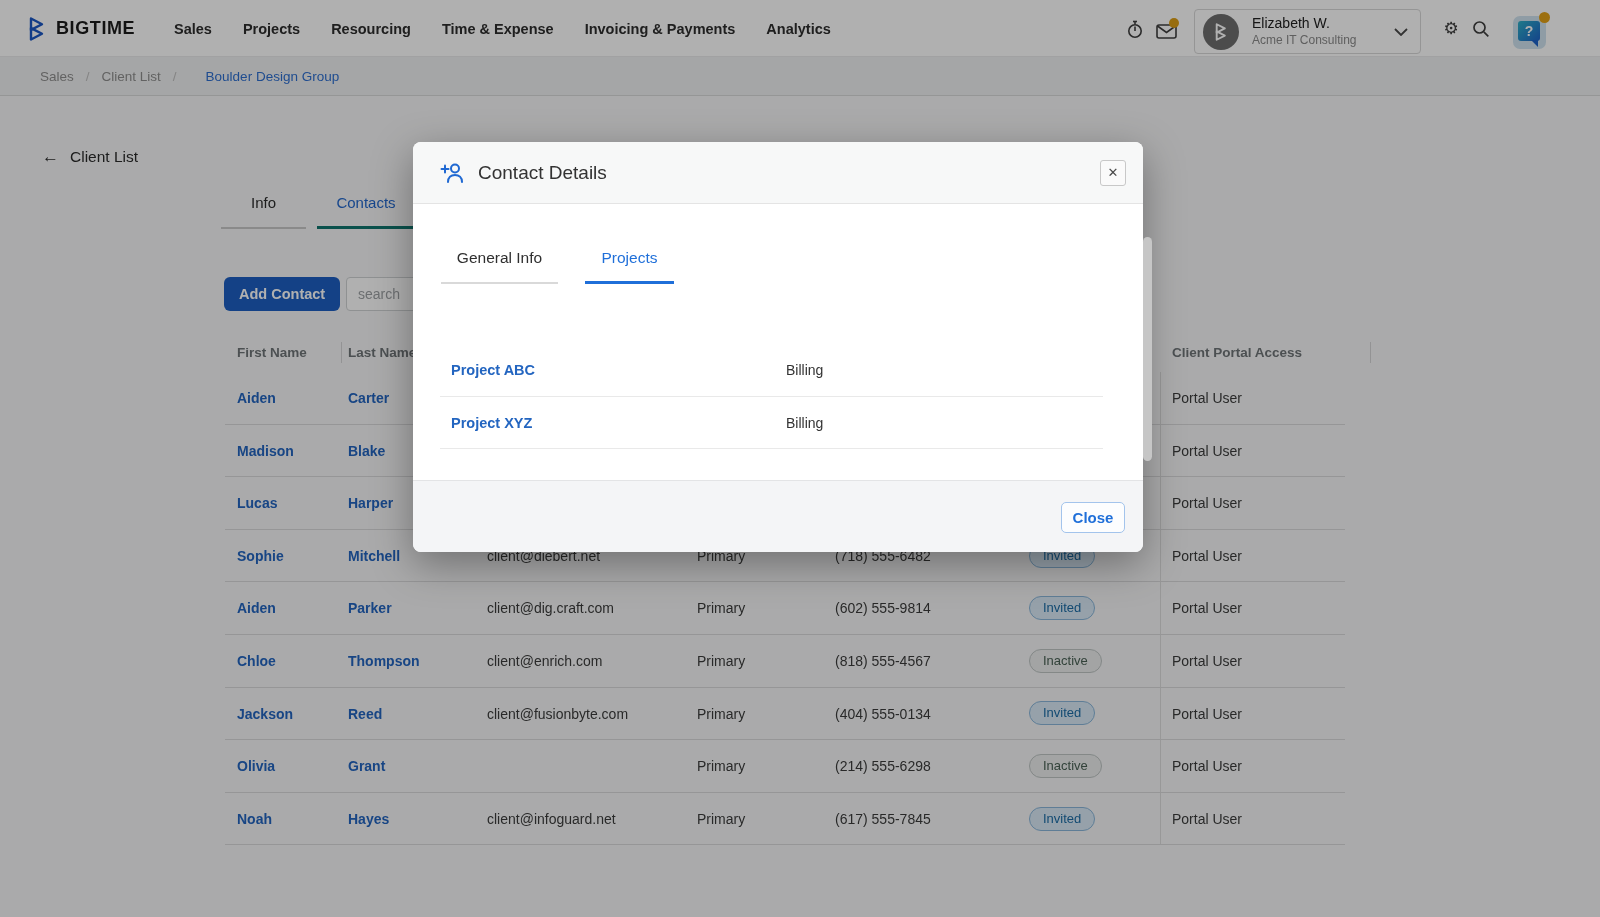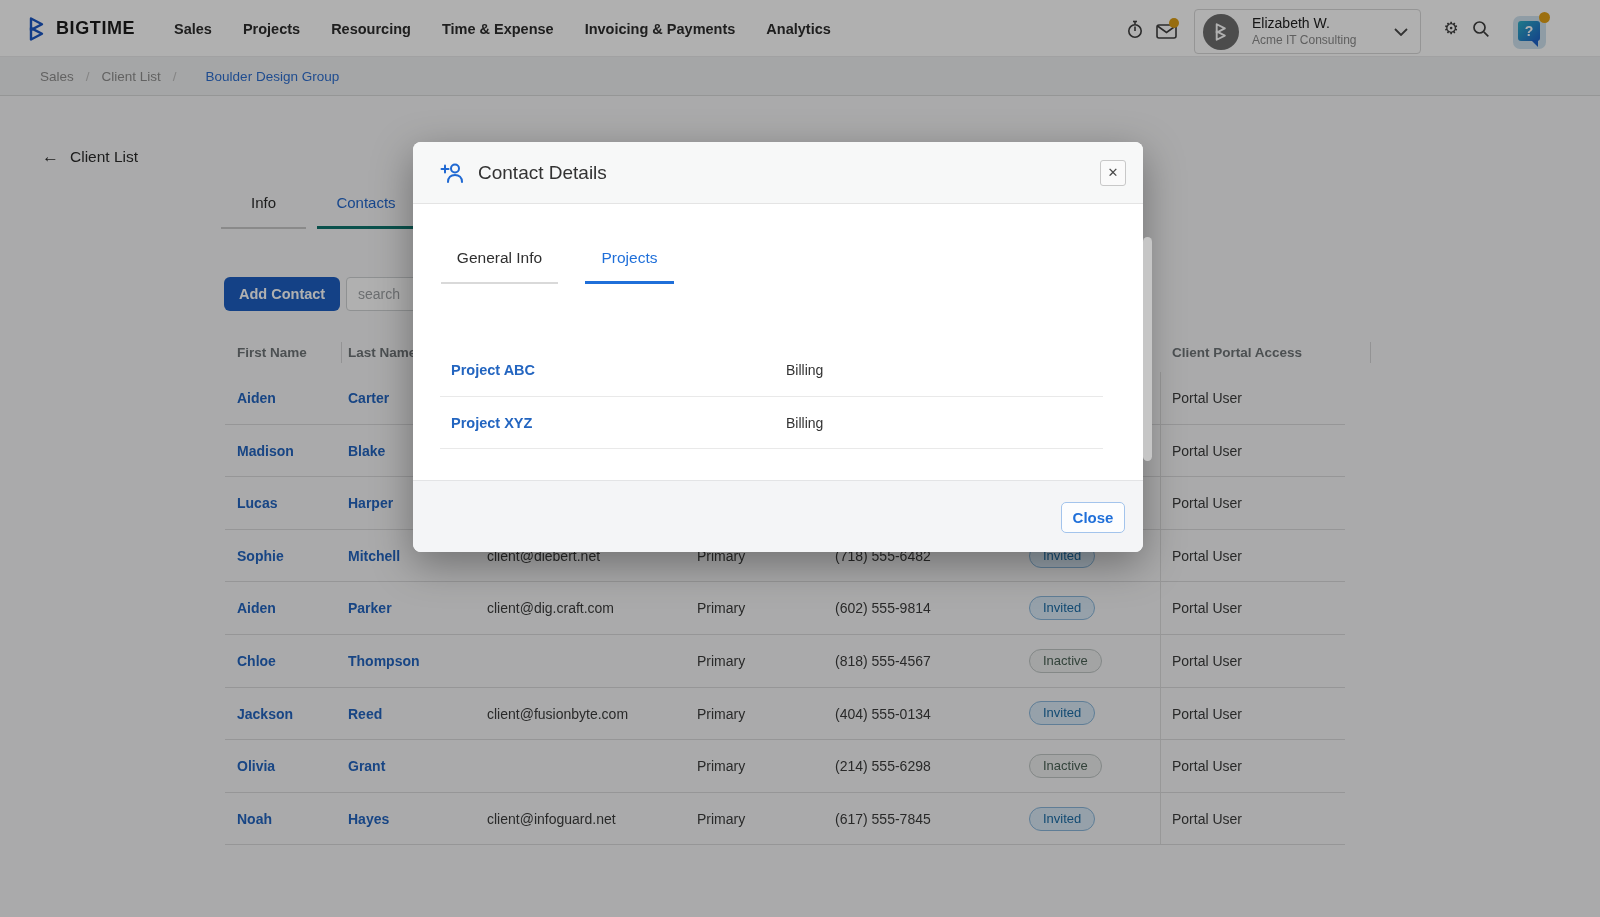--- a/index.html
+++ b/index.html
@@ -213,20 +213,21 @@
         <span class="ccell c-last link">Parker</span>
         <span class="ccell c-email">client@dig.craft.com</span>
         <span class="ccell c-type">Primary</span>
         <span class="ccell c-phone">(602) 555-9814</span>
         <span class="badge badge-invited">Invited</span>
         <span class="ccell c-portal">Portal User</span>
       </div>
       <div class="crow">
         <span class="ccell c-first link">Chloe</span>
         <span class="ccell c-last link">Thompson</span>
+        <span class="ccell c-email">client@enrich.com</span>
         <span class="ccell c-type">Primary</span>
         <span class="ccell c-phone">(818) 555-4567</span>
         <span class="badge badge-inactive">Inactive</span>
         <span class="ccell c-portal">Portal User</span>
       </div>
       <div class="crow">
         <span class="ccell c-first link">Jackson</span>
         <span class="ccell c-last link">Reed</span>
         <span class="ccell c-email">client@fusionbyte.com</span>
         <span class="ccell c-type">Primary</span>

